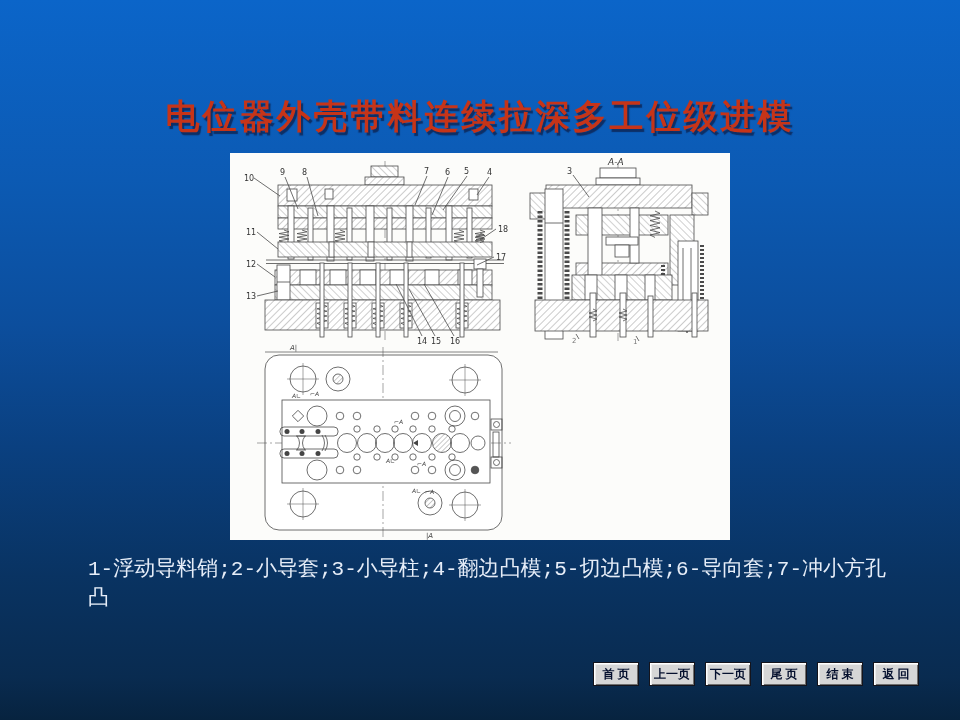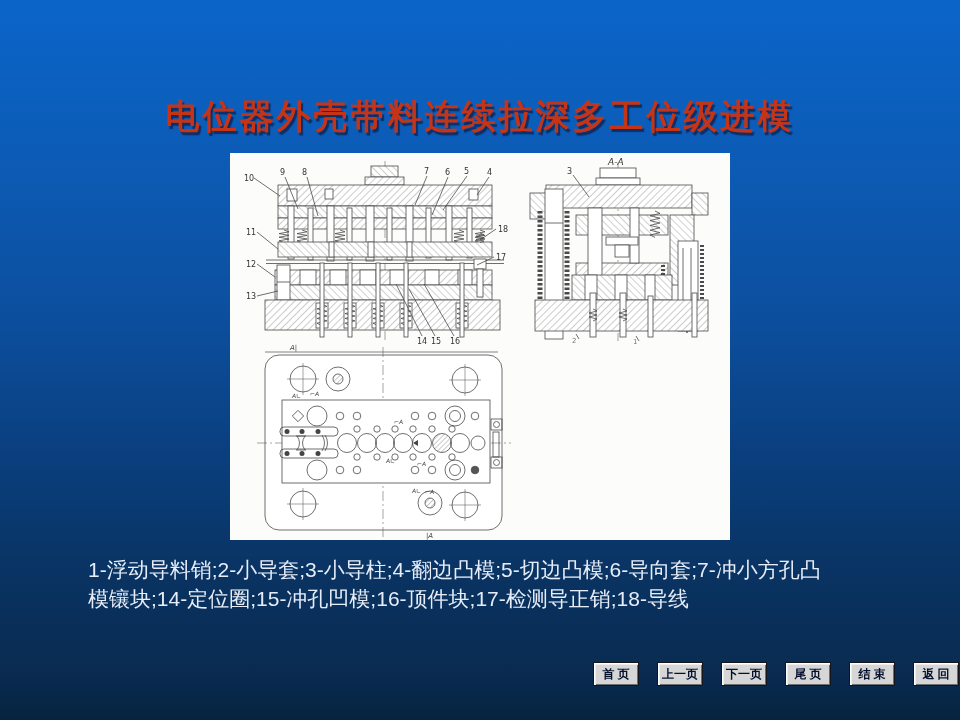--- a/index.html
+++ b/index.html
@@ -11,24 +11,24 @@
   .title{
     position:absolute;top:94px;left:0;width:100%;margin:0;text-align:center;
     font-family:"Liberation Serif",serif;font-weight:bold;font-size:34px;letter-spacing:3px;
     color:#c63418;text-shadow:2px 3px 1px #0d2f66;
   }
   .panel{
     position:absolute;left:230px;top:153px;width:500px;height:387px;background:#fcfcfa;
   }
   .caption{
     position:absolute;left:88px;top:556px;width:808px;
-    font-family:Liberation Sans, sans-serif;font-size:21px;line-height:28.5px;color:#e6edf8;
+    font-family:Liberation Mono, monospace;font-size:21px;line-height:28.5px;color:#e6edf8;
   }
   .nav{
-    position:absolute;left:593px;top:662px;display:flex;gap:18px;
+    position:absolute;left:593px;top:662px;display:flex;gap:10px;
   }
   .btn{
     width:46px;height:24px;box-sizing:border-box;
     background:#d6d6d6;border:1px solid #14141c;
     box-shadow:inset 1px 1px 0 #ffffff,inset 2px 2px 0 #ececec,inset -1px -1px 0 #6e6e6e;
     font-family:"Liberation Serif",serif;font-weight:bold;font-size:12px;color:#05102e;
     display:flex;align-items:center;justify-content:center;cursor:pointer;white-space:nowrap;
   }
   svg text{font-family:"DejaVu Sans",sans-serif;}
 </style>
@@ -321,21 +321,20 @@
         <text x="156" y="310" font-size="6">A∟</text>
         <text x="187" y="313" font-size="6">⌐A</text>
         <text x="182" y="340" font-size="6">A∟</text>
         <text x="195" y="341" font-size="6">⌐A</text>
       </g>
     </svg>
   </div>
 
   <div class="caption">
     <div>1-浮动导料销;2-小导套;3-小导柱;4-翻边凸模;5-切边凸模;6-导向套;7-冲小方孔凸</div>
-    <div>模镶块;14-定位圈;15-冲孔凹模;16-顶件块;17-检测导正销;18-导线</div>
   </div>
 
   <div class="nav">
     <div class="btn">首 页</div>
     <div class="btn">上一页</div>
     <div class="btn">下一页</div>
     <div class="btn">尾 页</div>
     <div class="btn">结 束</div>
     <div class="btn">返 回</div>
   </div>

